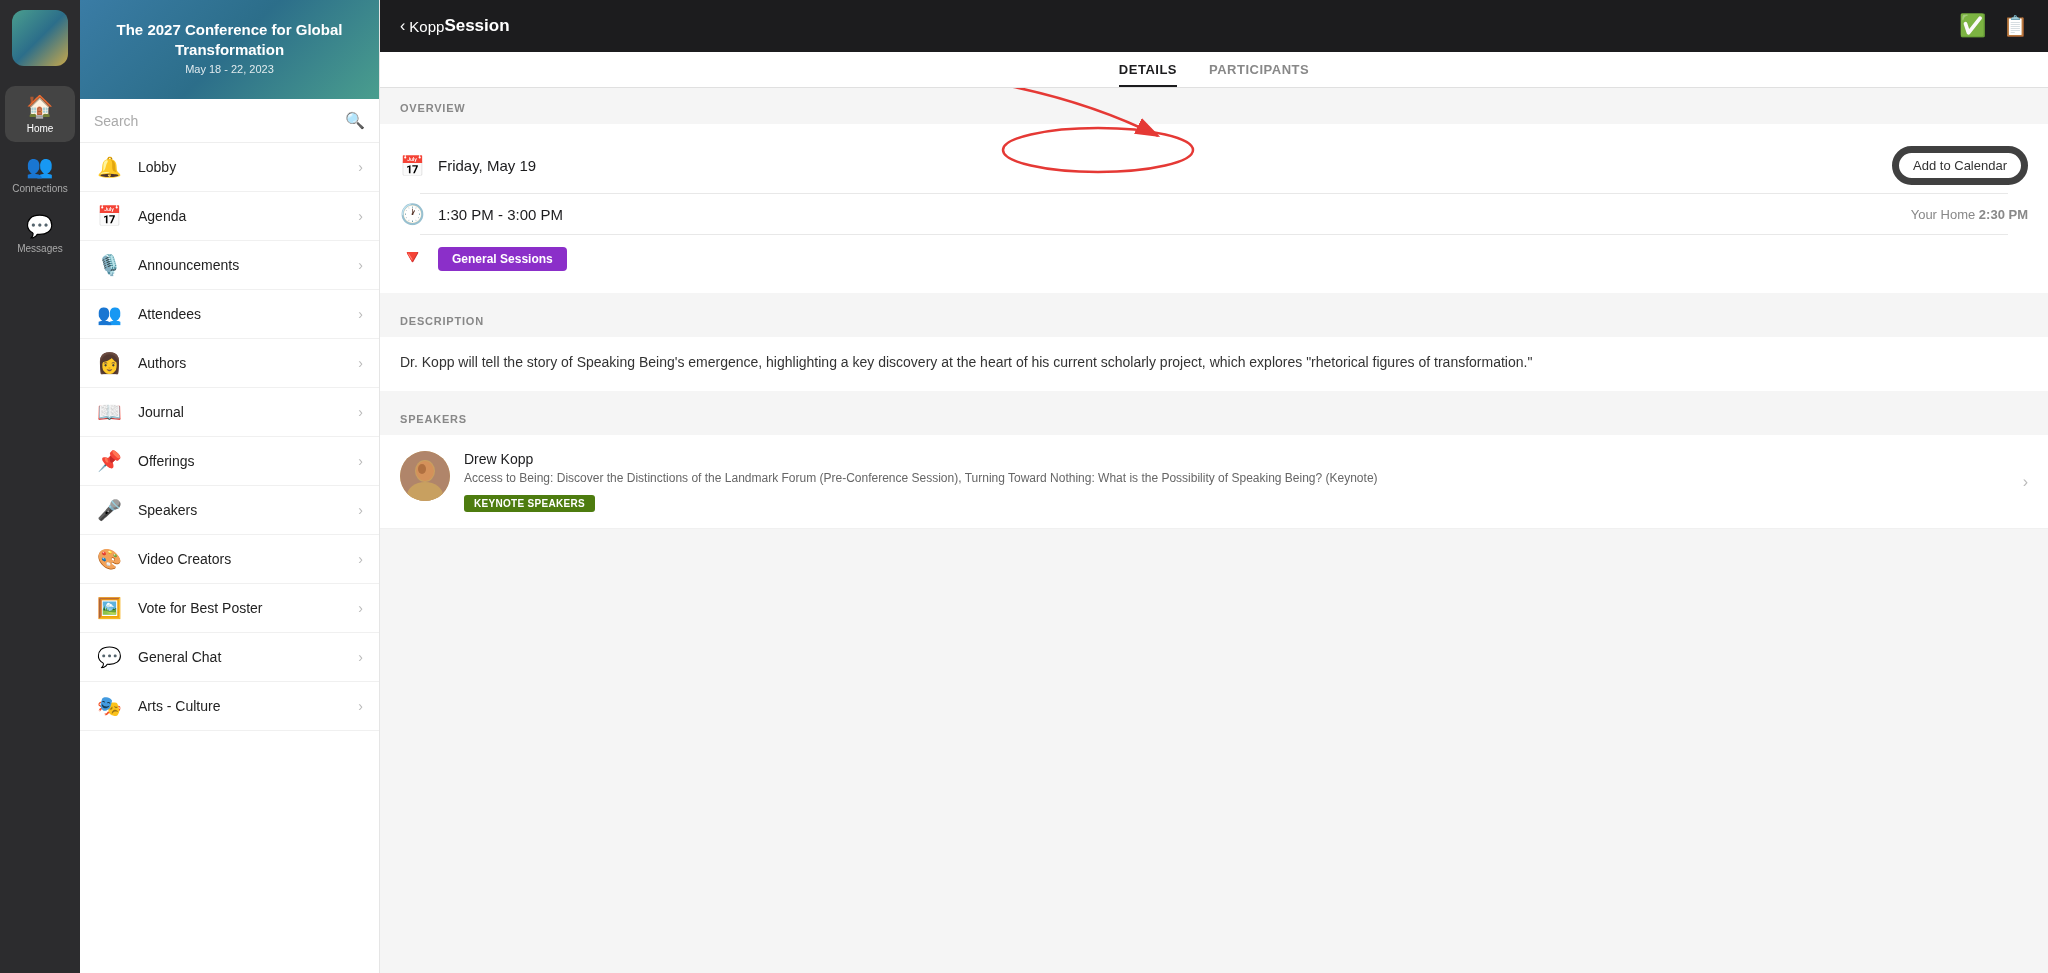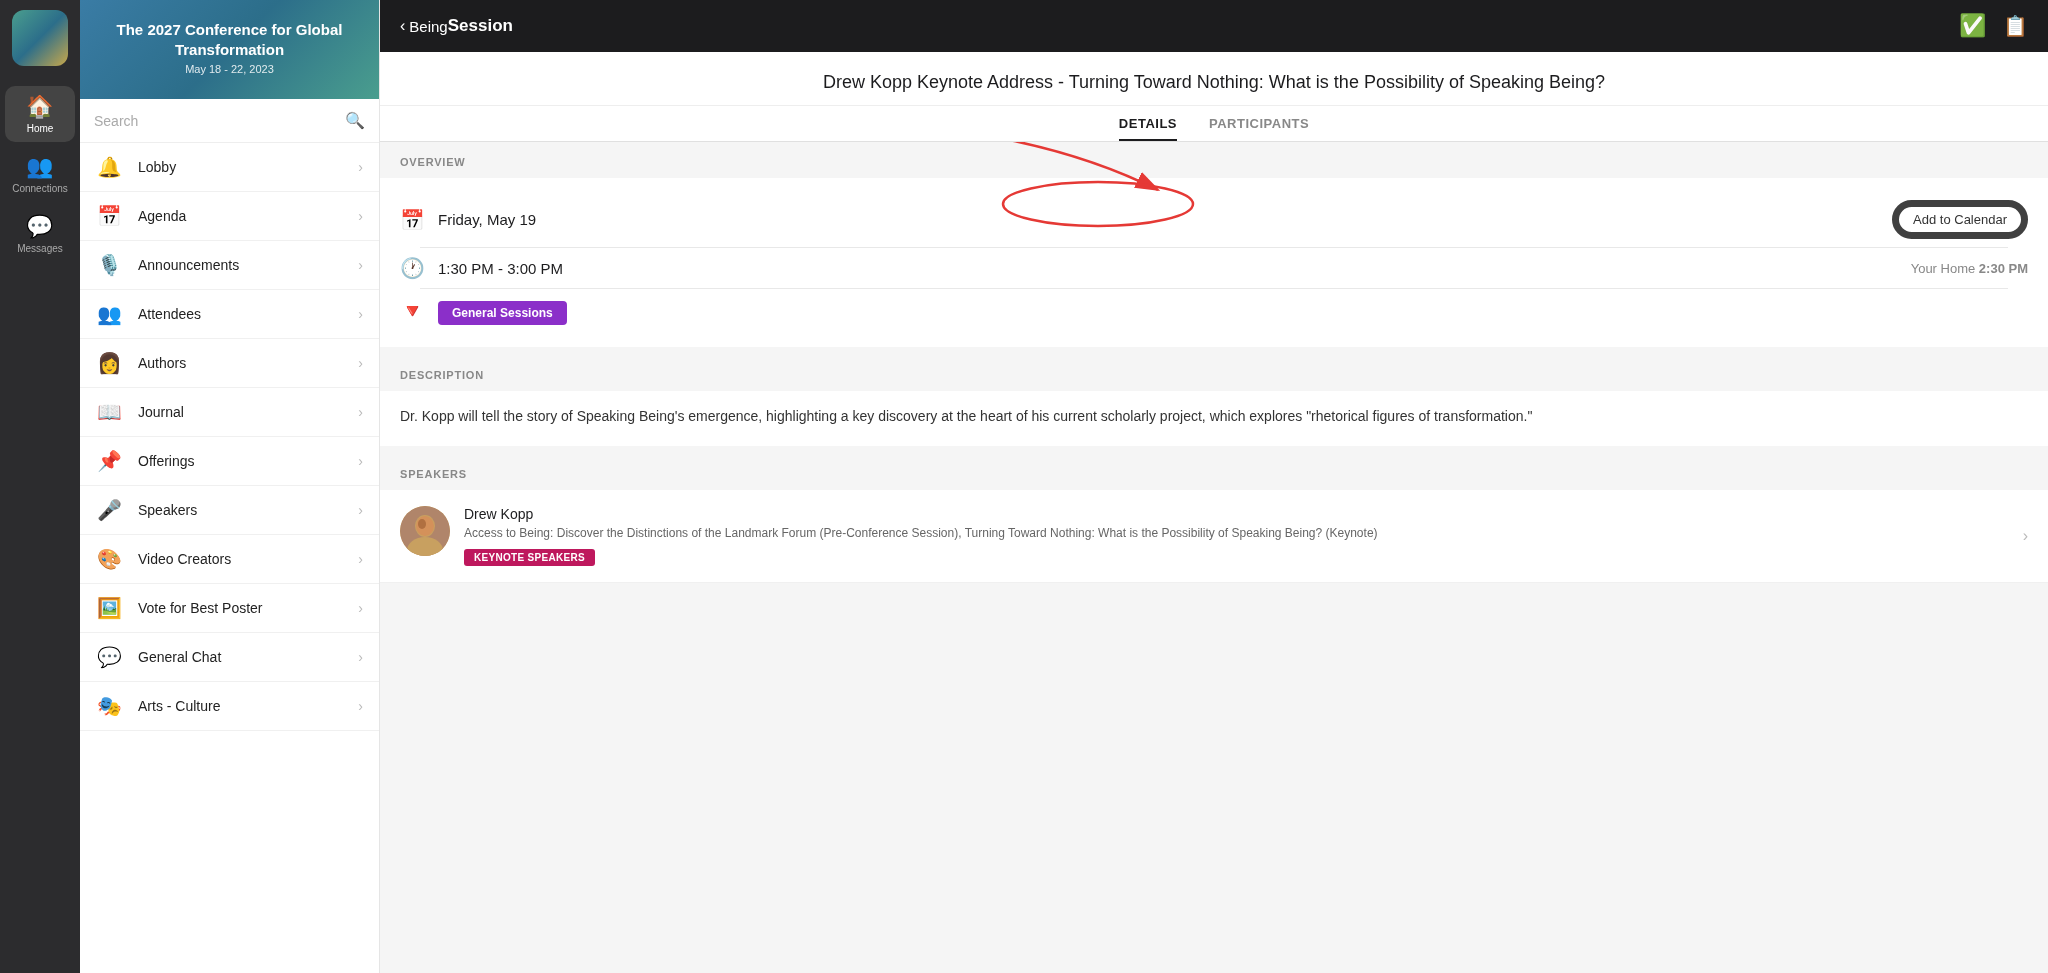--- a/index.html
+++ b/index.html
@@ -261,21 +261,21 @@
       display: flex;
       align-items: center;
       justify-content: center;
       font-size: 22px;
     }
     .speaker-info { flex: 1; }
     .speaker-name { font-size: 14px; font-weight: 400; color: #1c1c1e; margin-bottom: 3px; }
     .speaker-desc { font-size: 12px; color: #666; line-height: 1.4; margin-bottom: 6px; }
     .speaker-tag {
       display: inline-block;
-      background: #be185d;
+      background: #4d7c0f;
       color: white;
       font-size: 10px;
       font-weight: 700;
       padding: 3px 10px;
       border-radius: 3px;
       letter-spacing: 0.3px;
     }
     .speaker-chevron { color: #bbb; font-size: 16px; align-self: center; }
 
     .divider-line {
@@ -377,32 +377,29 @@
       <span class="nav-label">Arts - Culture</span>
       <span class="nav-chevron">›</span>
     </div>
   </div>
 </div>
 
 <div class="main">
   <div class="main-header">
     <div class="back-btn">
       <span class="back-chevron">‹</span>
-      <span>Being</span>
+      <span>Kopp</span>
     </div>
     <div class="main-header-title">Session</div>
     <div class="header-icons">
       <span class="header-icon">✅</span>
       <span class="header-icon-clip">📋</span>
     </div>
   </div>
 
-  <div class="session-title-bar">
-    <div class="session-title">Drew Kopp Keynote Address - Turning Toward Nothing: What is the Possibility of Speaking Being?</div>
-  </div>
 
   <div class="tabs-bar">
     <div class="tab-item active">DETAILS</div>
     <div class="tab-item">PARTICIPANTS</div>
   </div>
 
   <div class="content-area">
 
     <div class="section-header">OVERVIEW</div>
     <div class="section overview-section">

